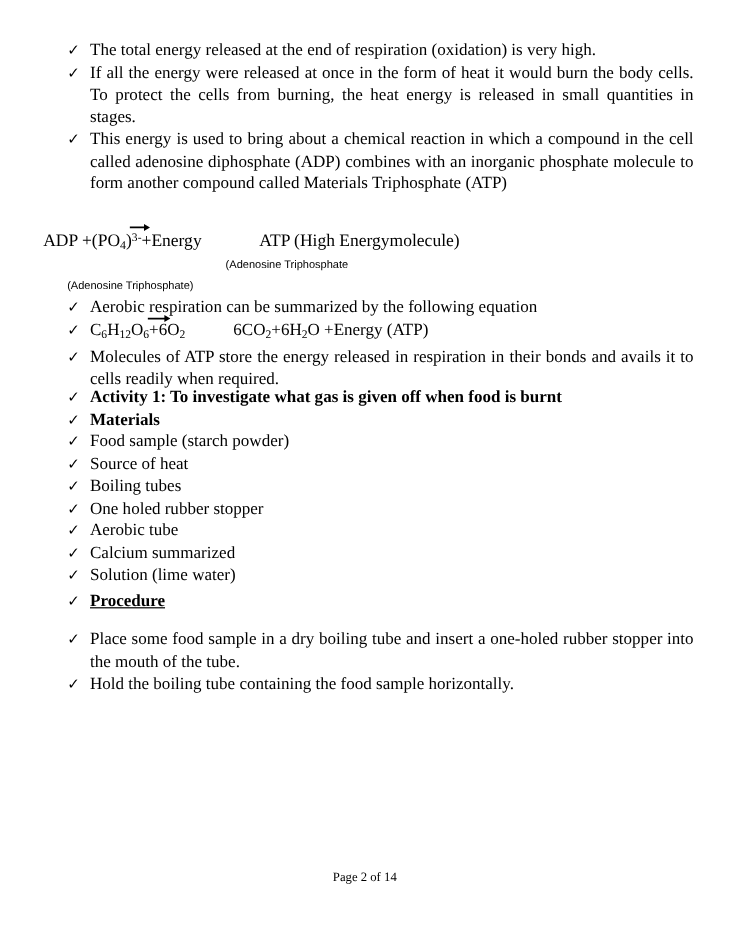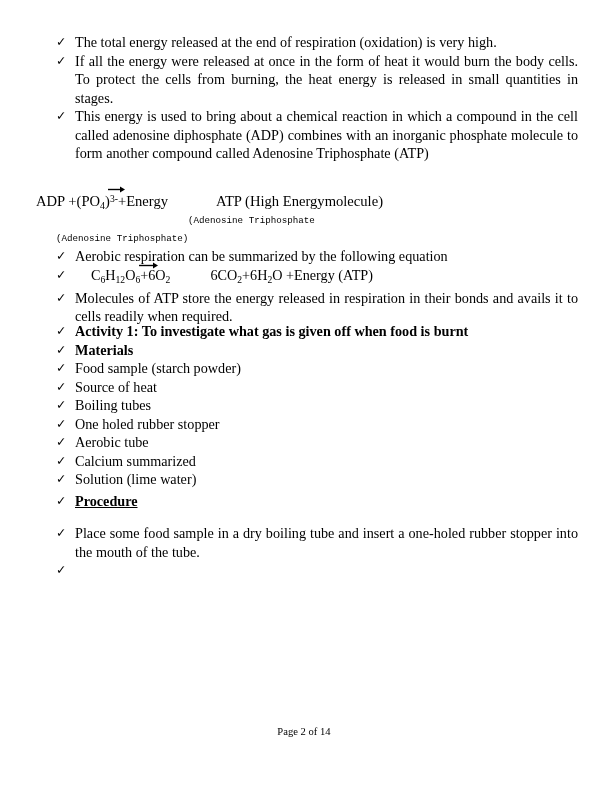--- a/index.html
+++ b/index.html
@@ -78,28 +78,28 @@
     left: -2px;
     top: -3px;
     width: 17px;
     height: 7px;
     pointer-events: none;
   }
 
   .cap {
     font-size: 9.2px;
     line-height: 13px;
-    font-family: Liberation Mono, monospace;
+    font-family: Liberation Sans, sans-serif;
     padding-left: 20px;
   }
   #cap-atp  { position: absolute; left: 132px; top: 0px; }
   #cap-adp  { position: absolute; left: 0px;   top: 18px; }
 
   
-  .chem { font-size: 14.2px; margin-left: 16px; }
+  .chem { font-size: 14.2px; }
 
   
   #footer {
     position: absolute;
     left: 0;
     top: 726px;
     width: 608px;
     text-align: center;
     font-size: 10.6px;
     font-family: "Liberation Serif", serif;
@@ -118,21 +118,21 @@
         <span>The total energy released at the end of respiration (oxidation) is very high.</span>
       </li>
 
       <li class="bullet-item">
         <span class="check">✓</span>
         <span>If all the energy were released at once in the form of heat it would burn the body cells. To protect the cells from burning, the heat energy is released in small quantities in stages.</span>
       </li>
 
       <li class="bullet-item">
         <span class="check">✓</span>
-        <span>This energy is used to bring about a chemical reaction in which a compound in the cell called </span><b>adenosine diphosphate (ADP)</b><span> combines with an inorganic phosphate molecule to form another compound called </span><b>Adenosine Triphosphate (ATP)</b>
+        <span>This energy is used to bring about a chemical reaction in which a compound in the cell called </span><b>adenosine diphosphate (ADP)</b><span> combines with an inorganic phosphate molecule to form another compound called </span><b>Materials Triphosphate (ATP)</b>
       </li>
 
     </ul>
   </div>
 
   <div class="block" id="block-eq1">
     <div class="eq-line">
       <span>ADP +(PO</span><sub>4</sub><span>)</span><span class="arrow-over"><sup>3-</sup><svg class="arw" viewBox="0 0 17 7">
             <line x1="0" y1="3.5" x2="13" y2="3.5" stroke="#000" stroke-width="1.4"></line>
             <polygon points="12,0.6 17,3.5 12,6.4" fill="#000"></polygon>
@@ -224,20 +224,21 @@
   </div>
 
   <div class="block" id="block-steps">
     <ul class="bullet-list">
       <li class="bullet-item">
         <span class="check">✓</span>
         <span>Place some food sample in a dry boiling tube and insert a one-holed rubber stopper into the mouth of the tube.</span>
       </li>
       <li class="bullet-item nojust">
         <span class="check">✓</span>
+        <span>Hold the boiling tube containing the food sample horizontally.</span>
       </li>
     </ul>
   </div>
 
   <div id="footer">
     <span>Page </span><b>2</b><span> of </span><b>14</b>
   </div>
 
 </div>
 

